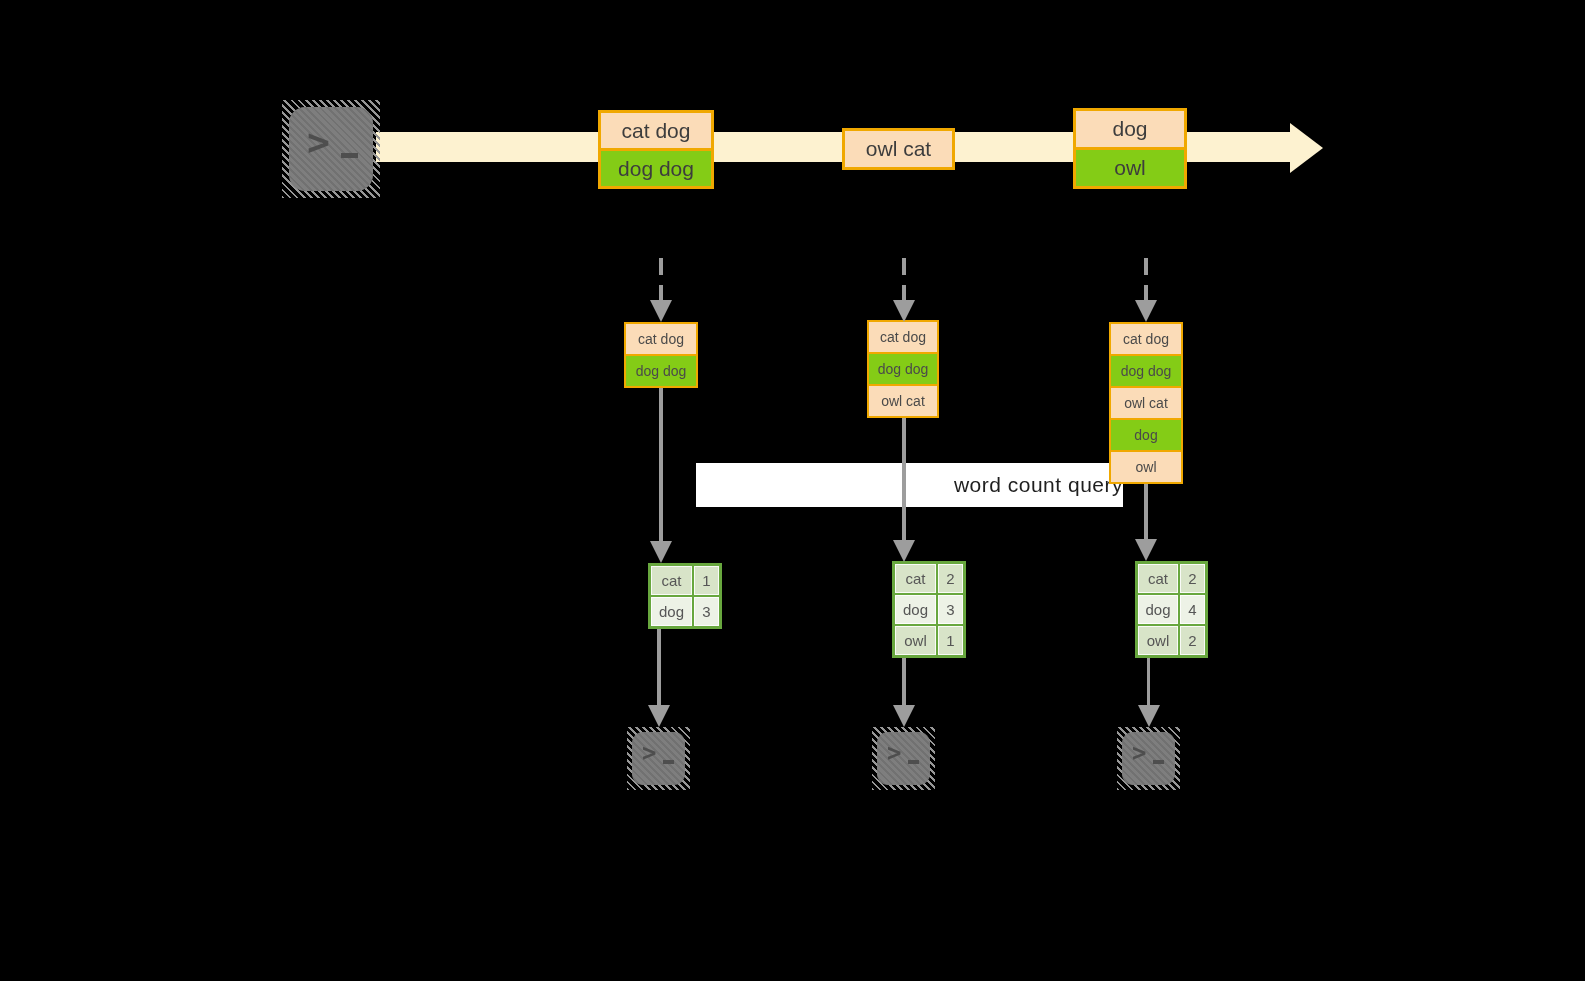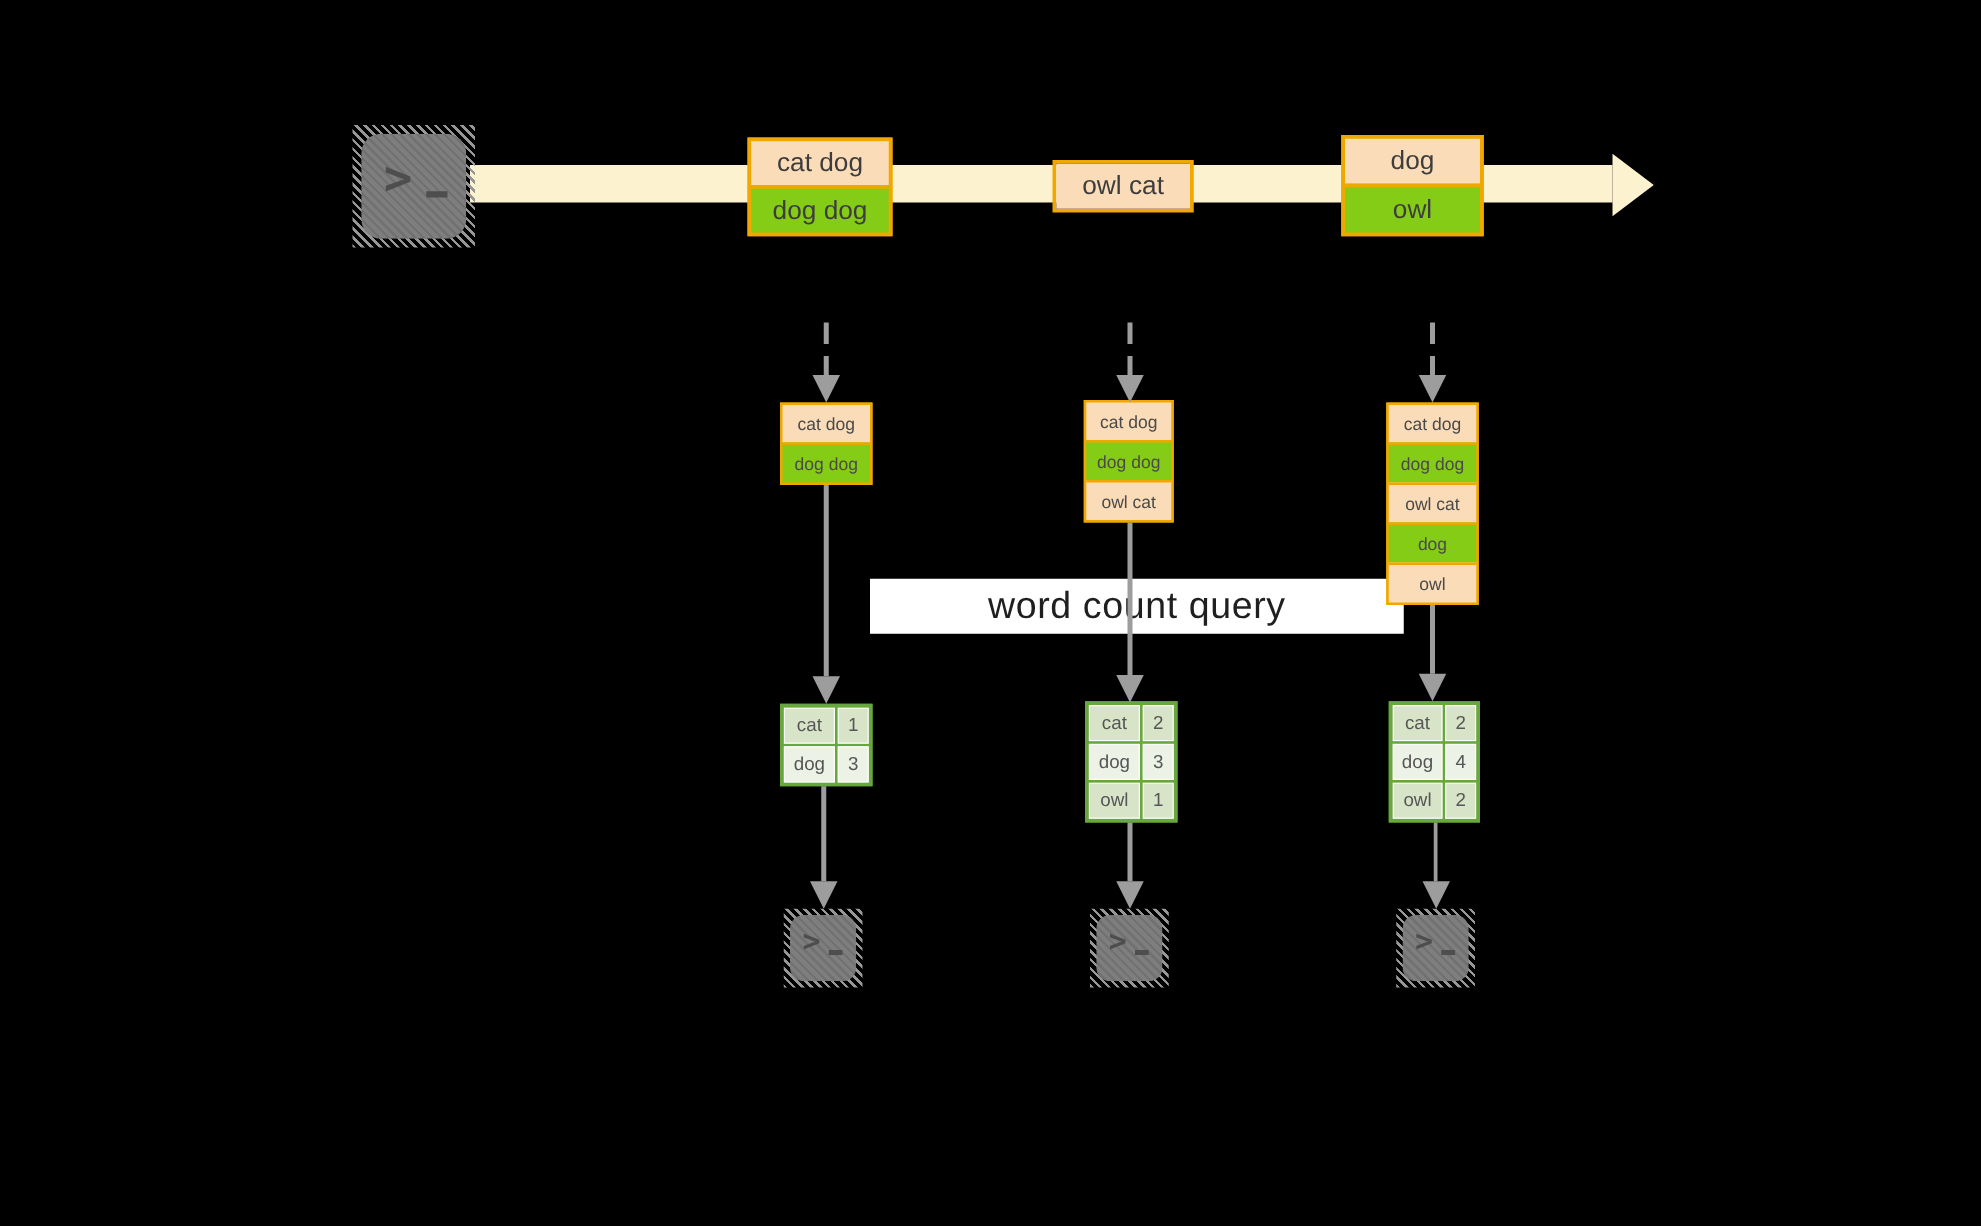--- a/index.html
+++ b/index.html
@@ -50,21 +50,21 @@
   .tone-light{background:#84cc16;}
 
   .state-box{border:2px solid #f0a800;box-sizing:border-box;z-index:2;background:#f0a800;}
   .srow{height:30px;display:flex;align-items:center;justify-content:center;
         font-size:14px;color:#4a4a4a;}
   .srow + .srow{border-top:2px solid #f0a800;}
 
   
   .result-table{
     display:grid;grid-template-columns:1fr 25px;gap:2px;
-    background:#68a73e;border:3px solid #68a73e;box-sizing:border-box;z-index:2;
+    background:#68a73e;border:3px solid #68a73e;box-sizing:border-box;z-index:2;margin-left:24px;
   }
   .rcell{
     height:29px;display:flex;align-items:center;justify-content:center;
     font-size:15px;color:#565656;box-shadow:inset 0 0 0 1px rgba(255,255,255,0.85);
   }
   .gtone-dark{background:#d8e4c8;}
   .gtone-light{background:#edf2e6;}
 
   
   .vline{width:3.5px;background:#9d9d9d;z-index:3;}
@@ -74,22 +74,22 @@
   }
   .arrow-down{
     width:0;height:0;z-index:3;
     border-left:11px solid transparent;border-right:11px solid transparent;
     border-top:22px solid #9d9d9d;
   }
 
   
   .query-band{
     left:696px;top:463px;width:427px;height:44px;background:#ffffff;z-index:1;
-    display:flex;align-items:center;justify-content:center;
-    font-size:30px;color:#1f1f1f;letter-spacing:0.5px;
+    display:flex;align-items:center;justify-content:flex-end;
+    font-size:21px;color:#1f1f1f;letter-spacing:0.5px;
   }
 </style>
 </head>
 <body>
 
 <div class="canvas">
 
   <div class="abs stream-band"></div>
   <div class="abs stream-head"></div>
 

